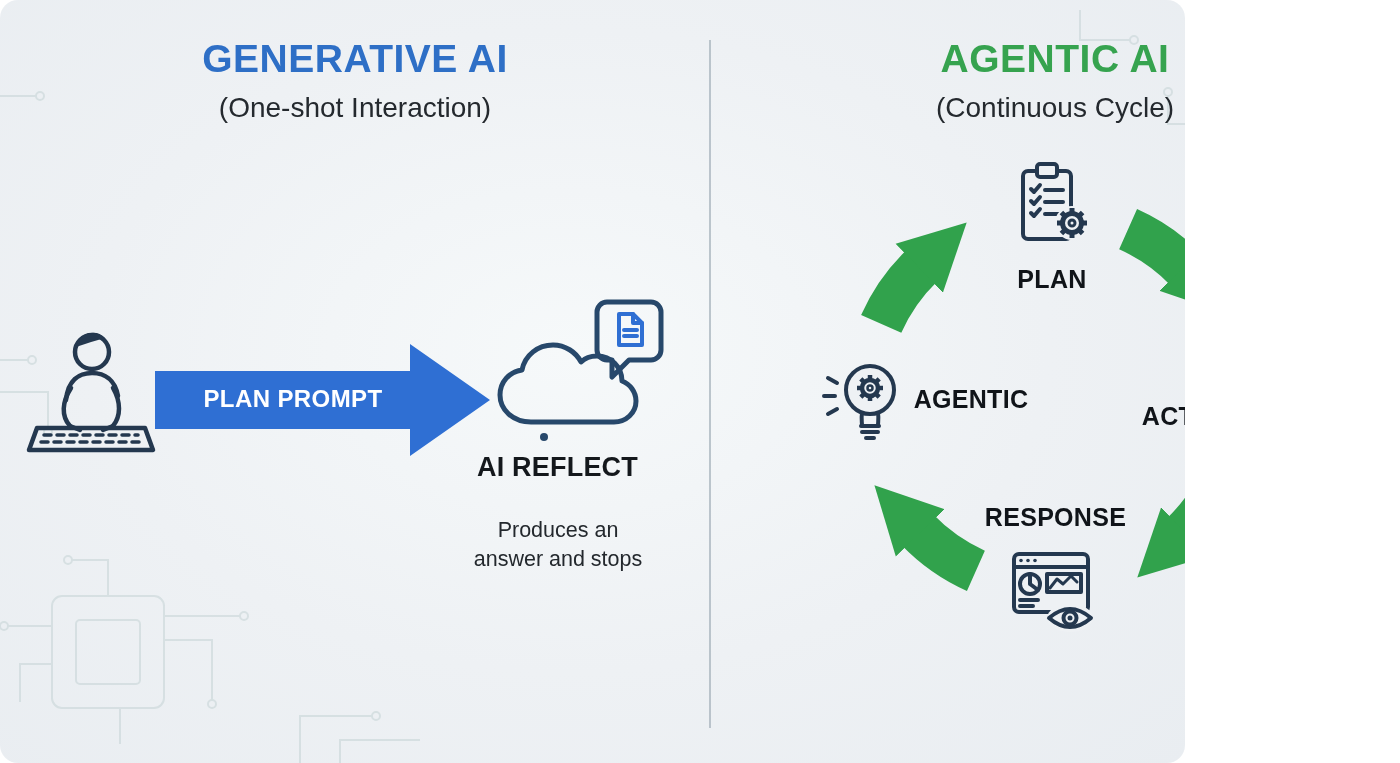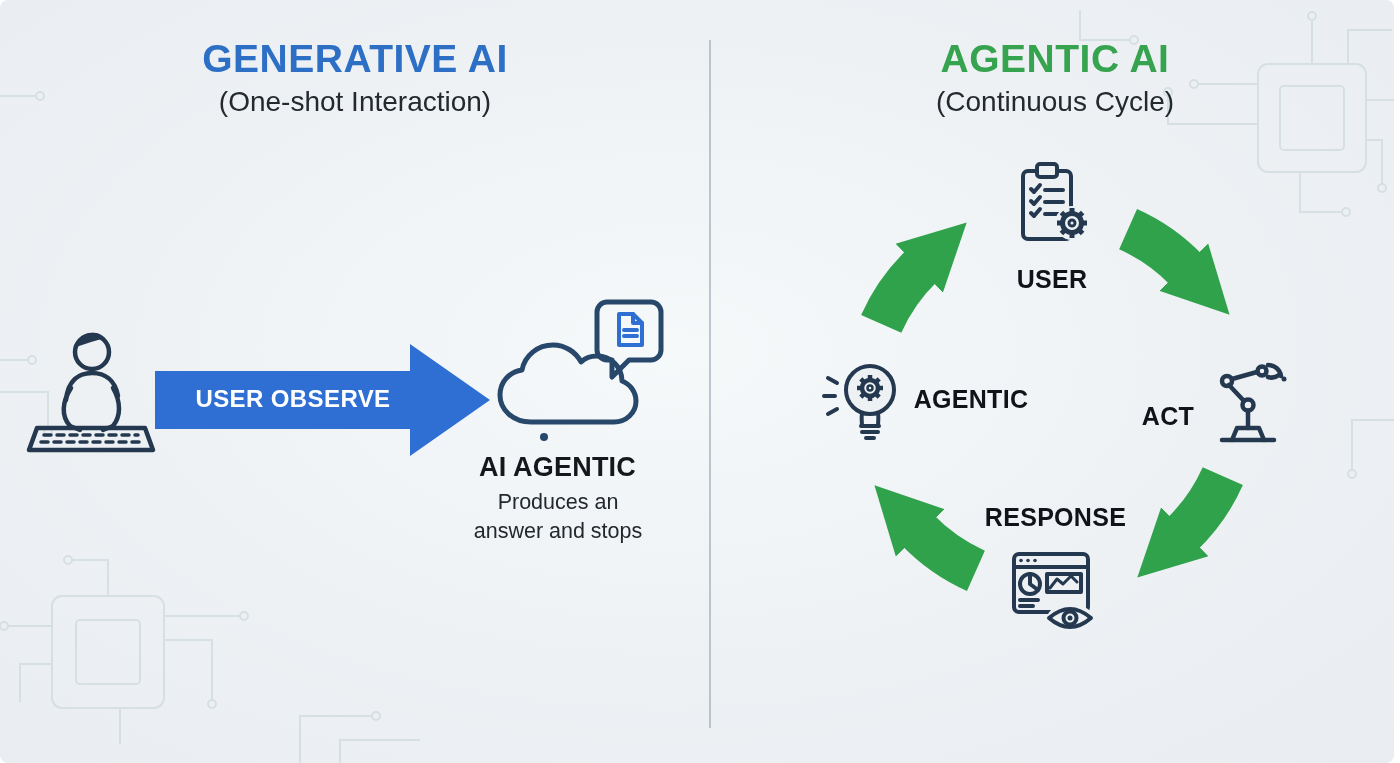--- a/index.html
+++ b/index.html
@@ -1,44 +1,44 @@
 <!DOCTYPE html>
 <html><head>
 <meta charset="utf-8">
 <style>
   html,body{margin:0;padding:0;background:#ffffff;}
   #canvas{
-    position:relative;width:1394px;height:763px;overflow:hidden;
-    border-radius:8px;
+    position:relative;width:1185px;height:763px;overflow:hidden;
+    border-radius:18px;
     background:radial-gradient(ellipse at 48% 46%, #f6f9fa 0%, #eef1f4 55%, #e9edf1 100%);
     font-family:"Liberation Sans", sans-serif;
     -webkit-font-smoothing:antialiased;
   }
   .abs{position:absolute;}
   
   #divider{left:709px;top:40px;width:2px;height:688px;background:#a8b4bd;opacity:.75;}
   
   .panel-header{top:36px;width:700px;text-align:center;}
   #left-header{left:5px;}
   #right-header{left:705px;}
   .panel-title{font-size:39px;font-weight:700;letter-spacing:.5px;line-height:46px;}
   #left-header .panel-title{color:#2e6fc6;}
   #right-header .panel-title{color:#36a34f;}
-  .panel-subtitle{font-size:28px;color:#24292e;line-height:36px;margin-top:2px;}
+  .panel-subtitle{font-size:28px;color:#24292e;line-height:36px;margin-top:8px;}
   
   #person-icon{left:24px;top:326px;}
   #prompt-arrow{left:155px;top:344px;}
   #arrow-label{left:168px;top:385px;width:250px;text-align:center;color:#ffffff;
     font-size:24px;font-weight:700;letter-spacing:.4px;}
   #cloud-group{left:487px;top:296px;}
   #response-title{left:445px;top:452px;width:225px;text-align:center;
     font-size:27px;font-weight:700;color:#14181c;letter-spacing:.2px;}
   #response-desc{left:433px;top:488px;width:250px;text-align:center;
     font-size:21.5px;color:#23282d;line-height:29px;}
-  .pre-line{white-space:pre-line;}
+  .pre-line{white-space:pre-line;margin-top:28px;}
   
   #cycle-arrows{left:812px;top:160px;}
   #plan-icon{left:1006px;top:160px;}
   #act-icon{left:1198px;top:356px;}
   #observe-icon{left:1007px;top:548px;}
   #reflect-icon{left:820px;top:352px;}
   .node-label{font-size:25px;font-weight:700;color:#101419;letter-spacing:.3px;text-align:center;}
   #plan-label{left:992px;top:265px;width:120px;}
   #act-label{left:1108px;top:402px;width:120px;}
   #observe-label{left:983px;top:503px;width:145px;}
@@ -118,36 +118,36 @@
       <path d="M46,100 l10,4 M89,100 l-10,4"></path>
       <path d="M13,102 L121,102 L129,124 L5,124 Z"></path>
       <path d="M20,109 H114" stroke-width="3.5" stroke-dasharray="7 6"></path>
       <path d="M17,116 H118" stroke-width="3.5" stroke-dasharray="7 6"></path>
     </g>
   </svg>
 
   <svg id="prompt-arrow" class="abs" width="335" height="112" viewBox="0 0 335 112">
     <polygon points="0,27 255,27 255,0 335,56 255,112 255,85 0,85" fill="#2f6fd3"></polygon>
   </svg>
-  <div id="arrow-label" class="abs">USER OBSERVE</div>
+  <div id="arrow-label" class="abs">PLAN PROMPT</div>
 
   <svg id="cloud-group" class="abs" width="185" height="155" viewBox="0 0 185 155">
     <g stroke="#27486b" stroke-width="5" fill="none" stroke-linecap="round" stroke-linejoin="round">
       <path d="M44,126 C26,126 13,114 13,99 C13,86 22,76 35,74 C38,59 51,49 66,49 C78,49 89,56 94,66 C98,62 104,60 110,60 C124,60 135,71 135,85 C143,88 149,96 149,105 C149,117 139,126 127,126 Z"></path>
       <circle cx="57" cy="141" r="4" fill="#27486b" stroke="none"></circle>
       <path d="M120,6 h44 a10,10 0 0 1 10,10 v38 a10,10 0 0 1 -10,10 h-22 l-17,17 v-17 h-5 a10,10 0 0 1 -10,-10 v-38 a10,10 0 0 1 10,-10 z"></path>
     </g>
     <g stroke="#2f6fd3" stroke-width="4" fill="none" stroke-linecap="round" stroke-linejoin="round">
       <path d="M132,18 h14 l9,9 v22 h-23 z"></path>
       <path d="M146,18 v9 h9"></path>
       <path d="M137,34 h13 M137,40 h13"></path>
     </g>
   </svg>
 
-  <div id="response-title" class="abs">AI AGENTIC</div>
+  <div id="response-title" class="abs">AI REFLECT</div>
   <div id="response-desc" class="abs pre-line">Produces an
 answer and stops</div>
 
   <div id="right-header" class="abs panel-header">
     <div class="panel-title">AGENTIC AI</div>
     <div class="panel-subtitle">(Continuous Cycle)</div>
   </div>
 
   <svg id="cycle-arrows" class="abs" width="480" height="480" viewBox="0 0 480 480">
     <defs>
@@ -221,19 +221,19 @@
       <path d="M42,61 C41,67 42,70 42,73 M58,61 C59,67 58,70 58,73"></path>
       <path d="M41,74 h18 M42,80 h16 M46,86 h8"></path>
     </g>
     <g stroke="#24384f" fill="none">
       <path d="M50,23 V49 M37,36 H63 M40.8,26.8 L59.2,45.2 M59.2,26.8 L40.8,45.2" stroke-width="4.5"></path>
       <circle cx="50" cy="36" r="8" stroke-width="4.5" fill="#eef1f4"></circle>
       <circle cx="50" cy="36" r="2.5" stroke-width="2.5"></circle>
     </g>
   </svg>
 
-  <div id="plan-label" class="abs node-label">USER</div>
+  <div id="plan-label" class="abs node-label">PLAN</div>
   <div id="act-label" class="abs node-label">ACT</div>
   <div id="observe-label" class="abs node-label">RESPONSE</div>
   <div id="reflect-label" class="abs node-label">AGENTIC</div>
 
 
 </div>
 
 </body></html>

